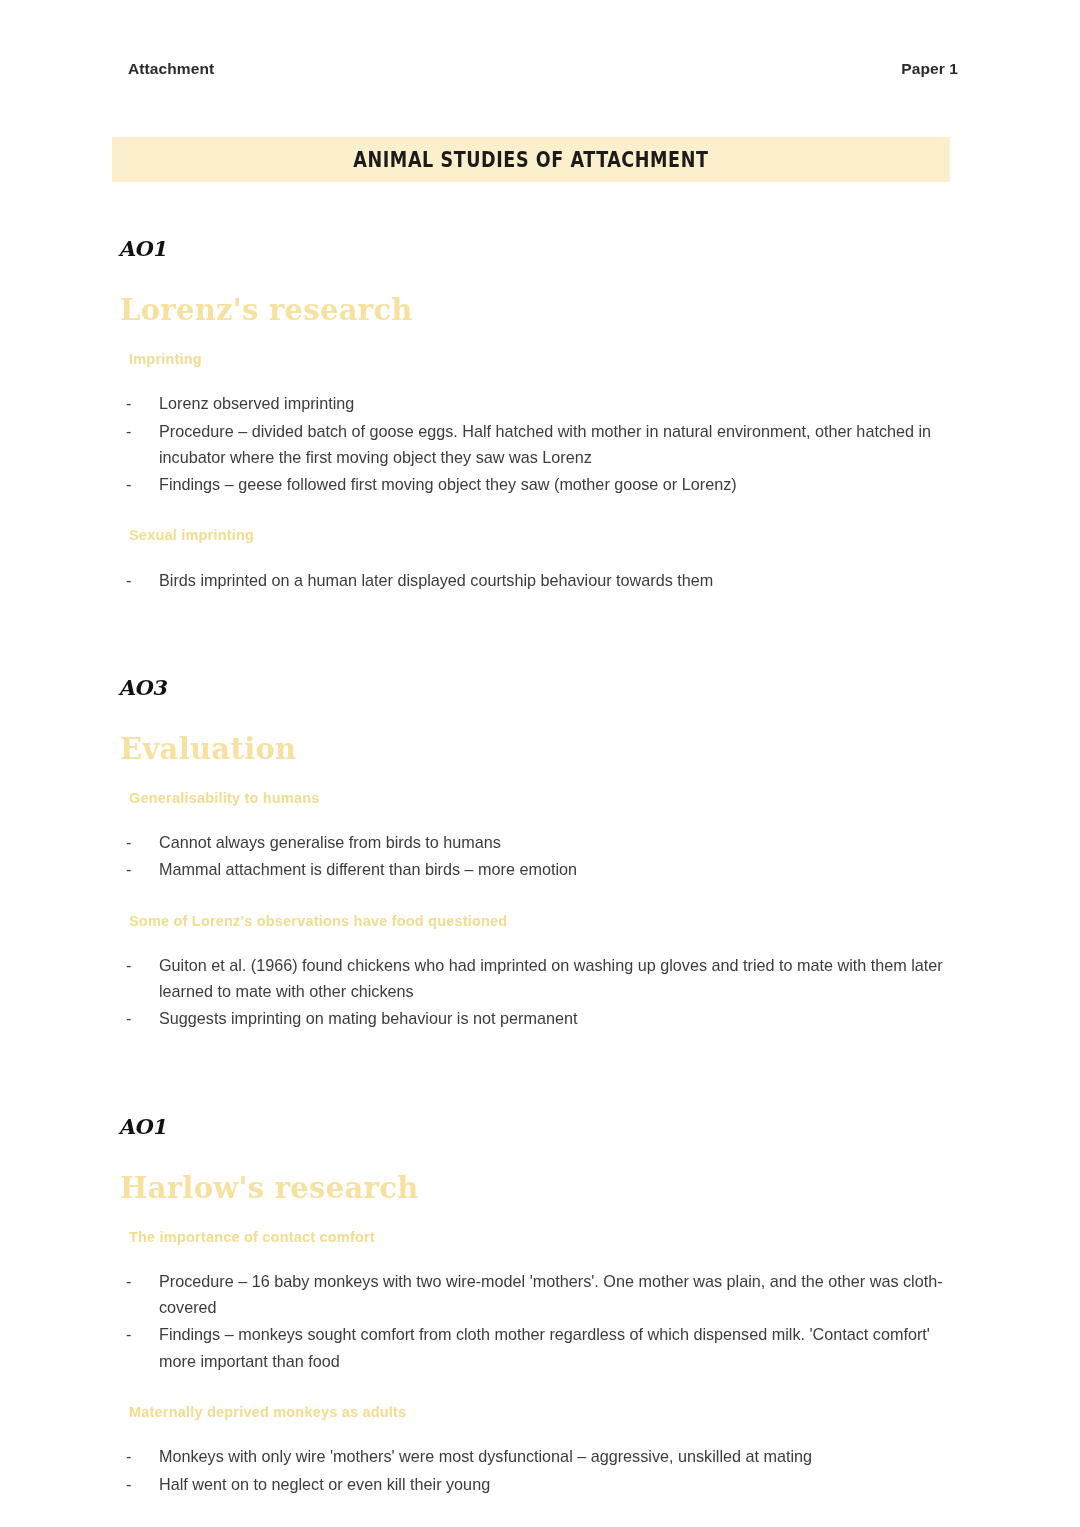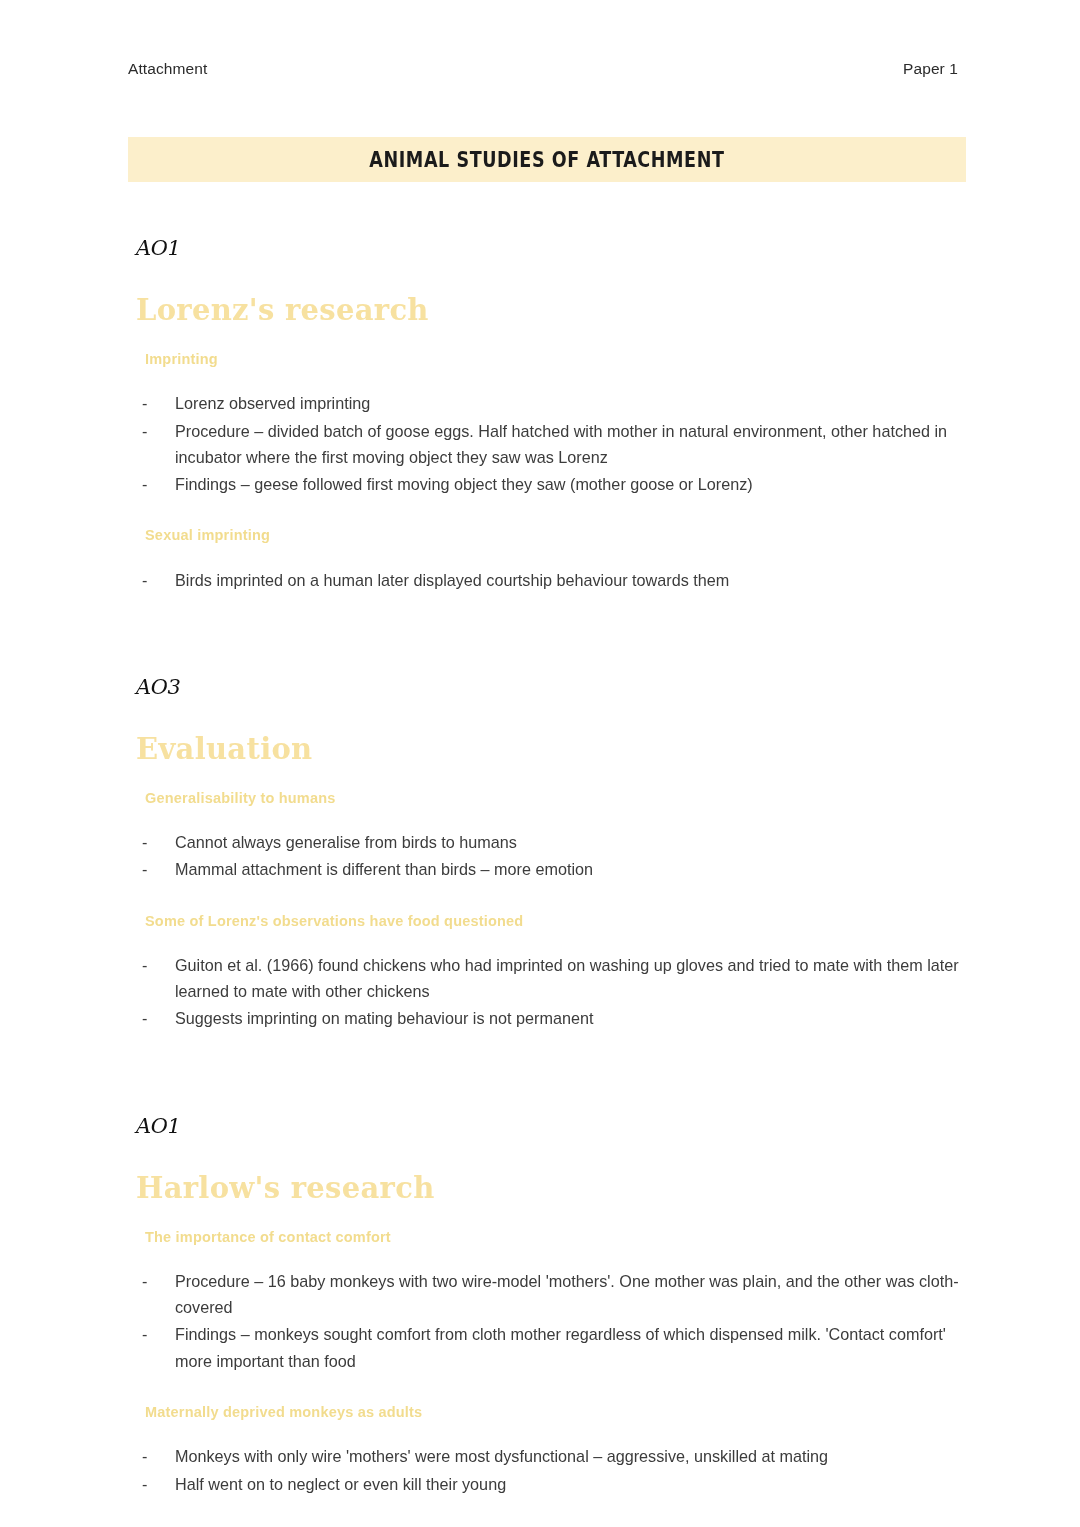--- a/index.html
+++ b/index.html
@@ -32,28 +32,28 @@
     right: 122px;
     display: flex;
     justify-content: space-between;
     align-items: baseline;
     font-size: 15.5px;
     color: #2b2b2b;
     letter-spacing: 0.1px;
   }
   .running-header .hdr-left,
   .running-header .hdr-right {
-    font-weight: 400;
+    font-weight: 700;
   }
 
   
   .content {
     position: absolute;
     top: 137px;
-    left: 128px;
+    left: 112px;
     width: 838px;
   }
 
   
   .title-banner {
     background: #FCEFCB;
     height: 45px;
     display: flex;
     align-items: center;
     justify-content: center;
@@ -65,21 +65,21 @@
     font-size: 21px;
     letter-spacing: 0.6px;
     color: #1b1b1b;
     text-transform: uppercase;
     transform: scaleX(0.93);
   }
 
   
   .ao-marker {
     font-family: "DejaVu Serif", "Liberation Serif", serif;
-    font-weight: 400;
+    font-weight: 700;
     font-style: italic;
     font-size: 21px;
     color: #111111;
     letter-spacing: -0.5px;
     margin: 0 0 36px 8px;
     line-height: 1;
   }
 
   
   h2.section-heading {

